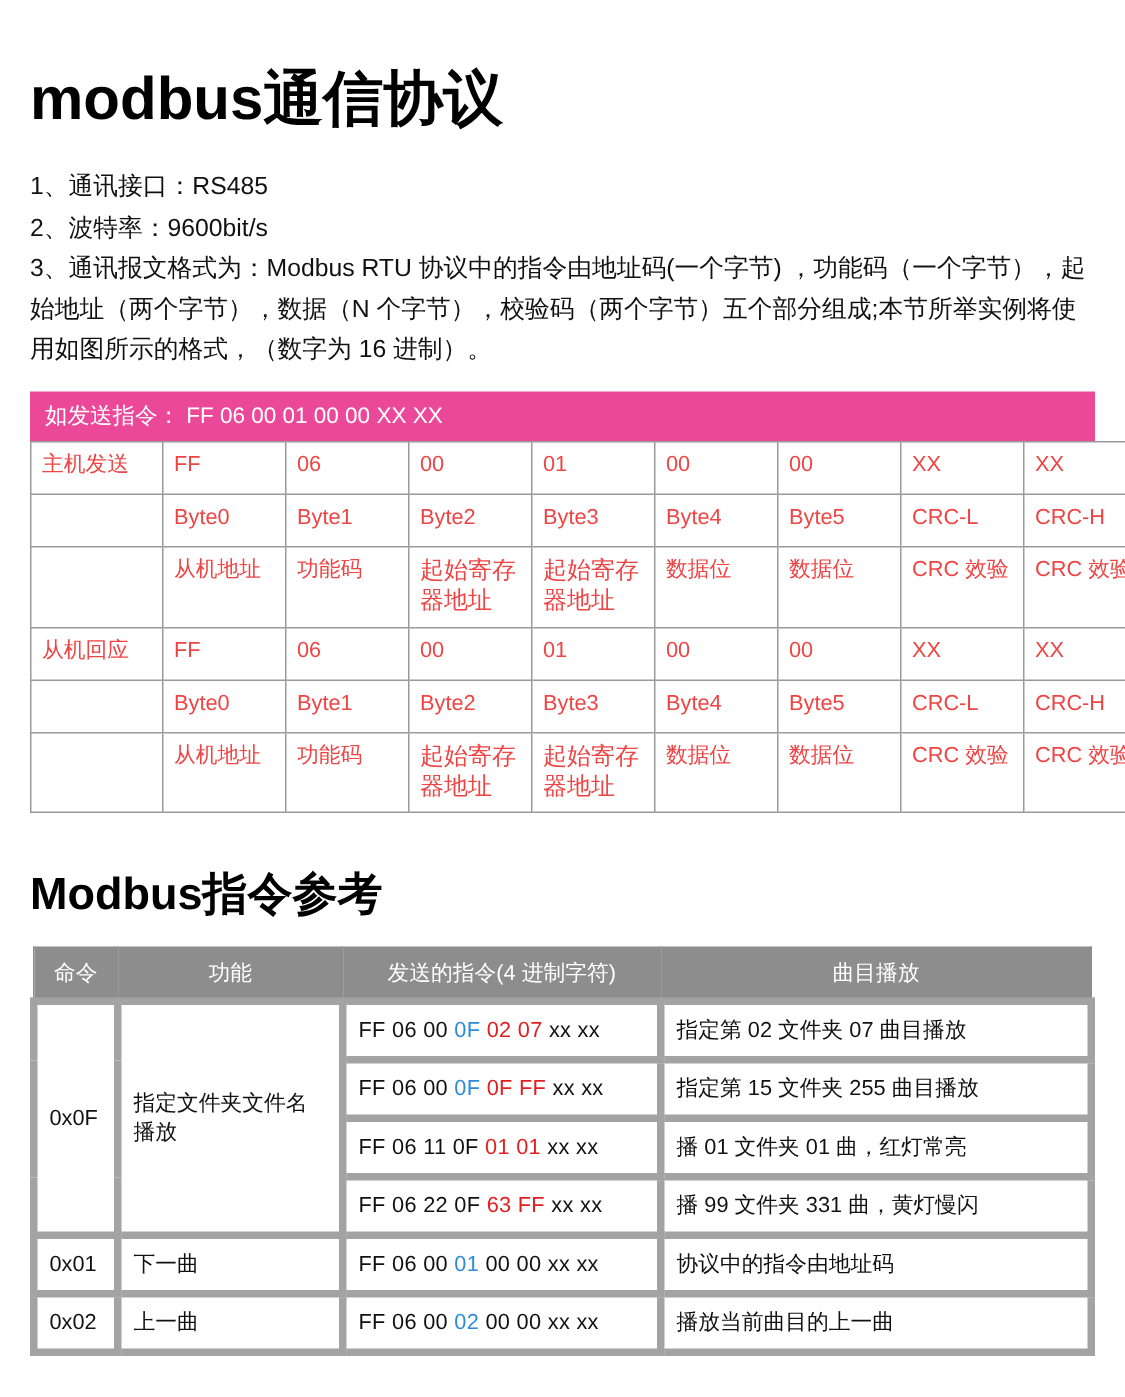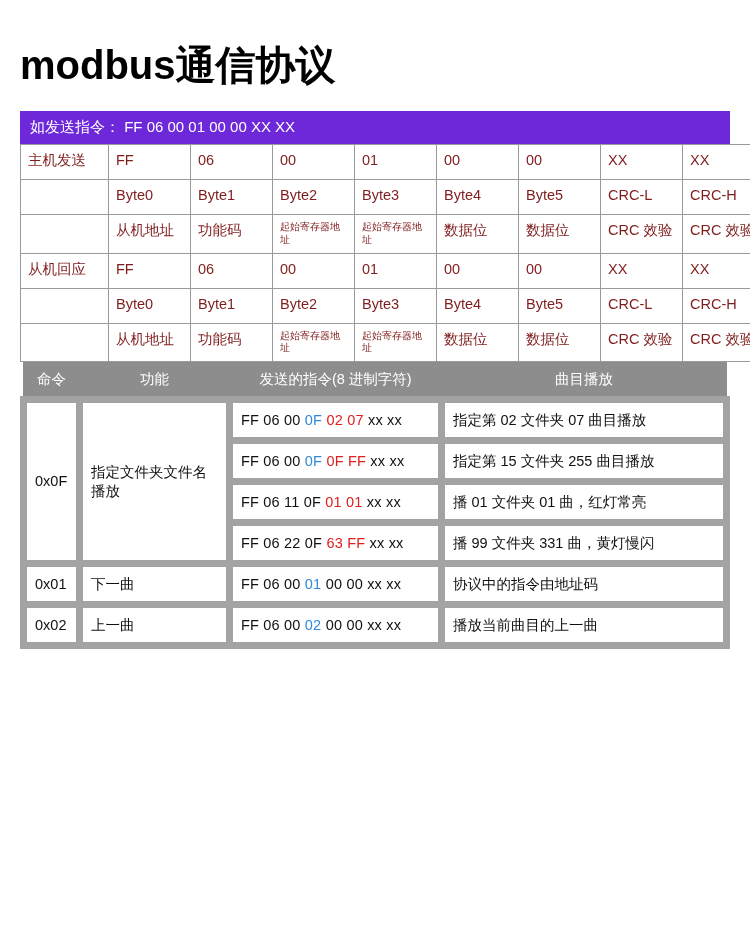--- a/index.html
+++ b/index.html
@@ -32,43 +32,43 @@
   .intro {
     font-size: 16.5px;
     line-height: 1.62;
     color: #111;
     margin: 0 0 14px 0;
   }
   .intro p {
     margin: 0 0 1px 0;
   }
   .band {
-    background: #6d28d9;
+    background: #ec4899;
     color: #ffffff;
     font-size: 15px;
     padding: 7px 10px;
     box-sizing: border-box;
   }
   table.frame {
     border-collapse: collapse;
     width: 100%;
     table-layout: fixed;
     font-size: 14.5px;
   }
   table.frame td {
     border: 1px solid #9a9a9a;
     padding: 6px 7px;
     vertical-align: top;
     line-height: 1.28;
-    color: #7f1d1d;
+    color: #ef4444;
     height: 22px;
   }
   .colA { width: 88px; }
   .colB { width: 82px; }
-  .small2 { font-size: 10px; }
+  .small2 { font-size: 16px; }
   h2.subtitle {
     font-size: 30px;
     font-weight: bold;
     margin: 34px 0 14px 0;
     color: #000;
   }
   table.ref {
     border-collapse: collapse;
     width: 100%;
     table-layout: fixed;
@@ -77,21 +77,21 @@
   table.ref th {
     background: #8d8d8d;
     color: #fff;
     font-weight: normal;
     font-size: 14.5px;
     padding: 7px 4px;
     border: 1px solid #8d8d8d;
     text-align: center;
   }
   table.ref td {
-    border: 7px solid #a3a3a3;
+    border: 5px solid #a3a3a3;
     padding: 6px 8px;
     color: #111;
     line-height: 1.3;
     height: 22px;
   }
   .cmd-col { width: 56px; text-align: left; }
   .func-col { width: 150px; }
   .instr-col { width: 212px; }
   .note-col { }
   .mono-ins { font-size: 14.5px; letter-spacing: 0.2px; }
@@ -99,20 +99,25 @@
   .red  { color: #e02020; }
   .vmid { vertical-align: middle; }
 </style>
 </head>
 <body>
 
 <div class="page">
 
   <h1 class="title">modbus通信协议</h1>
 
+  <div class="intro">
+    <p>1、通讯接口：RS485</p>
+    <p>2、波特率：9600bit/s</p>
+    <p>3、通讯报文格式为：Modbus RTU 协议中的指令由地址码(一个字节) ，功能码（一个字节），起始地址（两个字节），数据（N 个字节），校验码（两个字节）五个部分组成;本节所举实例将使用如图所示的格式，（数字为 16 进制）。</p>
+  </div>
 
   <div class="band">如发送指令： FF 06 00 01 00 00 XX XX</div>
 
   <table class="frame">
     <colgroup>
       <col class="colA">
         <col class="colB">
         <col class="colB">
         <col class="colB">
       <col class="colB">
@@ -184,33 +189,34 @@
         <td class="small2">起始寄存器地址</td>
         <td class="small2">起始寄存器地址</td>
         <td>数据位</td>
         <td>数据位</td>
         <td>CRC 效验</td>
         <td>CRC 效验</td>
       </tr>
     </tbody>
   </table>
 
+  <h2 class="subtitle">Modbus指令参考</h2>
 
   <table class="ref">
     <colgroup>
       <col class="cmd-col">
         <col class="func-col">
         <col class="instr-col">
         <col class="note-col">
     </colgroup>
     <thead>
       <tr>
         <th>命令</th>
         <th>功能</th>
-        <th>发送的指令(8 进制字符)</th>
+        <th>发送的指令(4 进制字符)</th>
         <th>曲目播放</th>
       </tr>
     </thead>
     <tbody id="ref-body">
     <tr>
           <td class="vmid" rowspan="4">0x0F</td>
           <td class="vmid" rowspan="4">指定文件夹文件名播放</td>
           <td class="mono-ins"><span>FF 06 00 </span><span class="blue">0F </span><span class="red">02 07 </span><span>xx xx</span></td>
           <td>指定第 02 文件夹 07 曲目播放</td>
         </tr>

